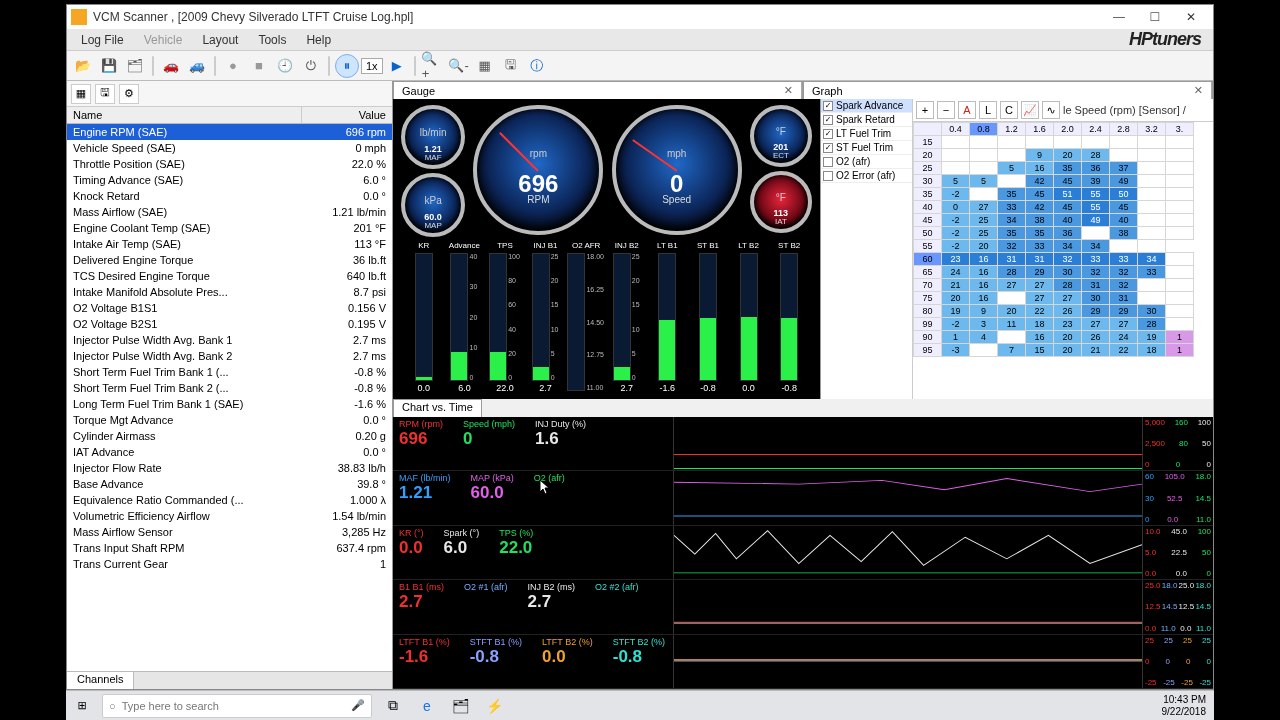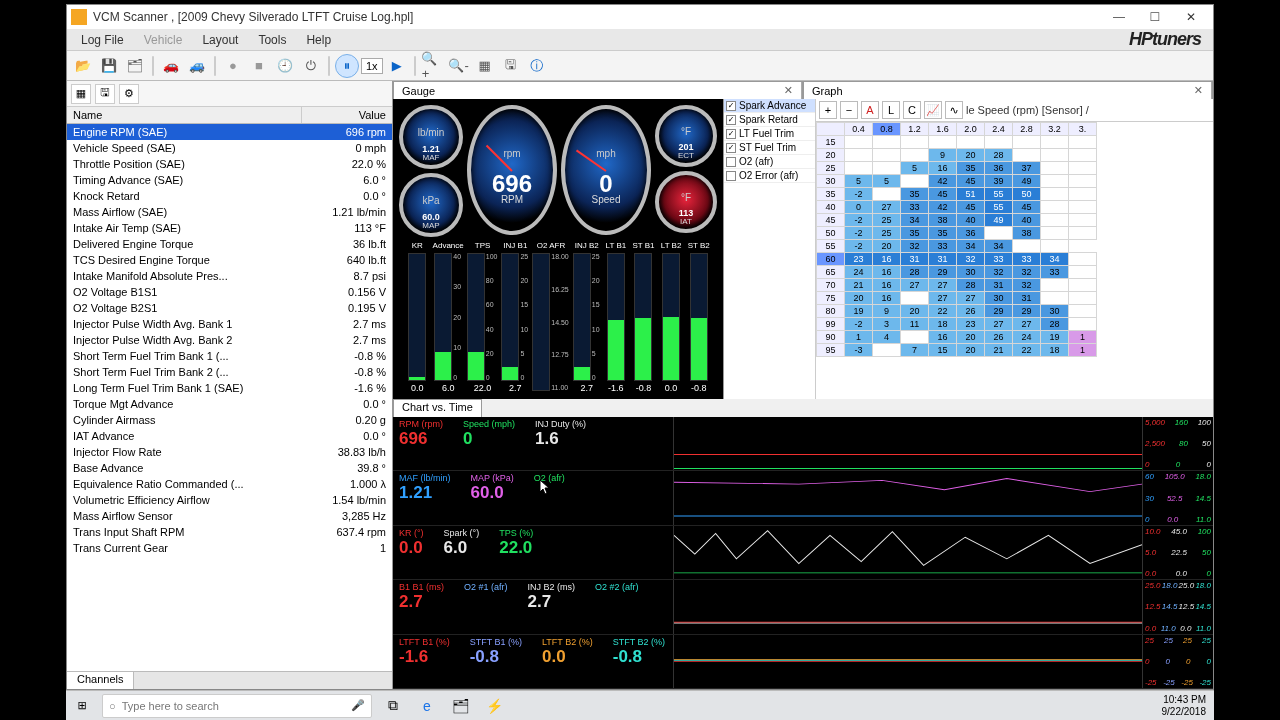--- a/index.html
+++ b/index.html
@@ -36,21 +36,21 @@
 .left-tabs{ height:18px; display:flex; font-size:11px; background:#e6e6e6; border-top:1px solid #bbb;}
 .left-tabs .t{ padding:1px 10px; border-right:1px solid #bbb; background:#fff;}
 .left-tabs .t.off{ background:#e6e6e6; color:#666;margin-top:40px;}
 
 .right{ flex:1; display:flex; flex-direction:column; }
 .rtabs{ height:18px; display:flex; }
 .rtabs .g{ width:410px; border:1px solid #999; border-bottom:none; font-size:11px; display:flex; }
 .rtabs .tab{ padding:1px 8px; background:#fff; border-right:1px solid #aaa; display:flex; align-items:center;}
 .rtabs .tab .x{ margin-left:auto; font-size:11px; color:#666;}
 .upper{ height:300px; display:flex; }
-.gauges{ width:330px; background:#000; position:relative; padding:6px; display:flex; flex-direction:column; gap:4px;}
+.gauges{ width:427px; background:#000; position:relative; padding:6px; display:flex; flex-direction:column; gap:4px;}
 .gauge-row{ display:flex; gap:4px; justify-content:space-around;}
 .dial{ border-radius:50%; background:radial-gradient(circle at 50% 45%, #2068c8 0%, #0b2456 55%, #000 75%); position:relative; border:4px solid #bbb; box-shadow:inset 0 0 6px #000;}
 .dial.big{ width:130px; height:130px;}
 .dial.med{ width:64px; height:64px;}
 .dial.sm{ width:62px; height:62px;}
 .dial .v{ position:absolute; width:100%; text-align:center; color:#fff; font-weight:bold;}
 .dial.big .v{ font-size:24px; top:50%;}
 .dial .lbl{ position:absolute; width:100%; text-align:center; color:#ddd; font-size:10px; top:70%;}
 .dial .ulbl{ position:absolute; width:100%; text-align:center; color:#ccc; font-size:10px; top:32%;}
 .dial.med .v, .dial.sm .v{ font-size:9px; top:62%;}
@@ -86,21 +86,21 @@
 .cell-b3{ background:#2a7ed6; color:#fff;}
 .cell-pk{ background:#d89ae8;}
 
 .cvt-tab{ height:18px; font-size:11px; padding:1px 8px; background:#fff; border:1px solid #999; border-bottom:none; width:fit-content;}
 .cvt{ flex:1; background:#000; display:flex; flex-direction:column; position:relative; font-size:10px;}
 .cvt .band{ flex:1; border-bottom:1px solid #222; display:flex;}
 .cvt .labels{ width:280px; display:flex; padding:2px 6px; gap:20px;}
 .cvt .lp .n{ font-size:9px;}
 .cvt .lp .v{ font-size:17px; font-weight:bold;}
 .cvt .plot{ flex:1; position:relative; border-left:1px solid #333; border-right:1px solid #333;}
-.cvt .yscale{ width:70px; font-size:8px; display:flex; flex-direction:column; justify-content:space-between; padding:1px 2px;font-style:italic;}
+.cvt .yscale{ width:70px; font-size:8px; display:flex; flex-direction:column; justify-content:space-between; padding:1px 2px;}
 .cvt .yscale .l{ display:flex; justify-content:space-between;}
 svg.trace{ position:absolute; inset:0; width:100%; height:100%;}
 
 .cursor{ position:absolute; width:12px; height:16px; pointer-events:none; z-index:999;}
 
 .taskbar{ position:absolute; left:66px; bottom:0; width:1148px; height:30px; background:#e2e4e7; display:flex; align-items:center; font-size:11px; border-top:1px solid #bbb;}
 .taskbar .start{ width:32px; height:30px; display:flex; align-items:center; justify-content:center;}
 .taskbar .search{ flex:0 0 270px; height:24px; border:1px solid #ccc; background:#fff; border-radius:2px; display:flex; align-items:center; margin:0 4px; padding:0 6px; color:#777;}
 .taskbar .search .ic{ margin-right:6px;}
 .taskbar .tic{ width:34px; height:30px; display:flex; align-items:center; justify-content:center; font-size:14px;}
@@ -185,20 +185,24 @@
           </div>
           <div class="row">
             <span class="c1">Knock Retard</span>
             <span class="c2">0.0 °</span>
           </div>
           <div class="row">
             <span class="c1">Mass Airflow (SAE)</span>
             <span class="c2">1.21 lb/min</span>
           </div>
           <div class="row">
+            <span class="c1">Engine Coolant Temp (SAE)</span>
+            <span class="c2">201 °F</span>
+          </div>
+          <div class="row">
             <span class="c1">Intake Air Temp (SAE)</span>
             <span class="c2">113 °F</span>
           </div>
           <div class="row">
             <span class="c1">Delivered Engine Torque</span>
             <span class="c2">36 lb.ft</span>
           </div>
           <div class="row">
             <span class="c1">TCS Desired Engine Torque</span>
             <span class="c2">640 lb.ft</span>

